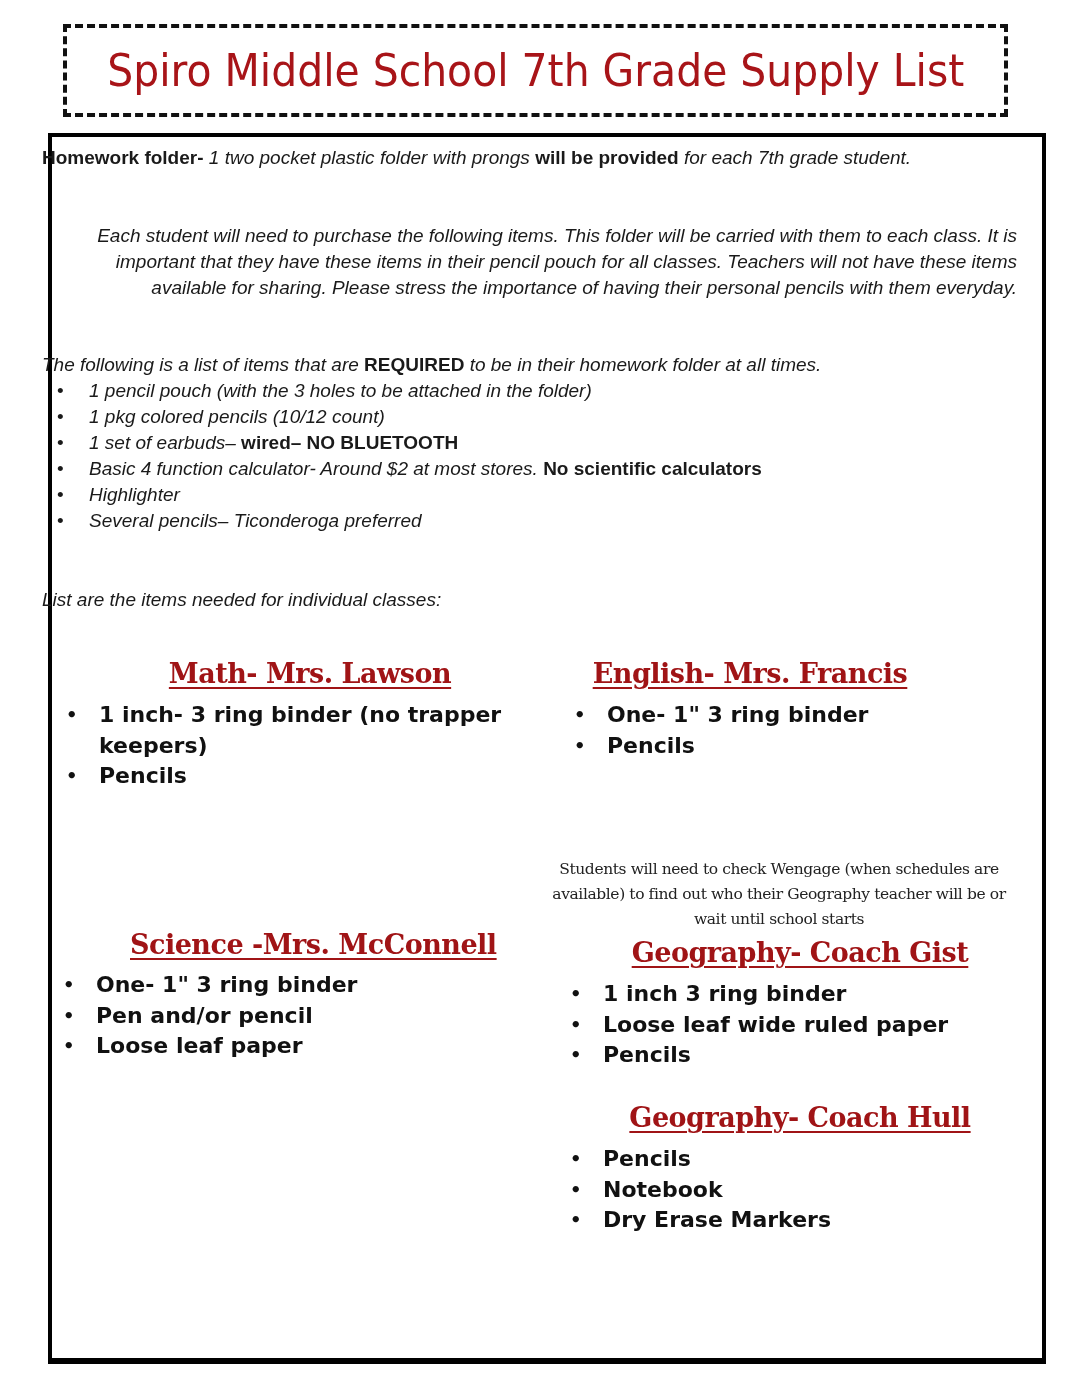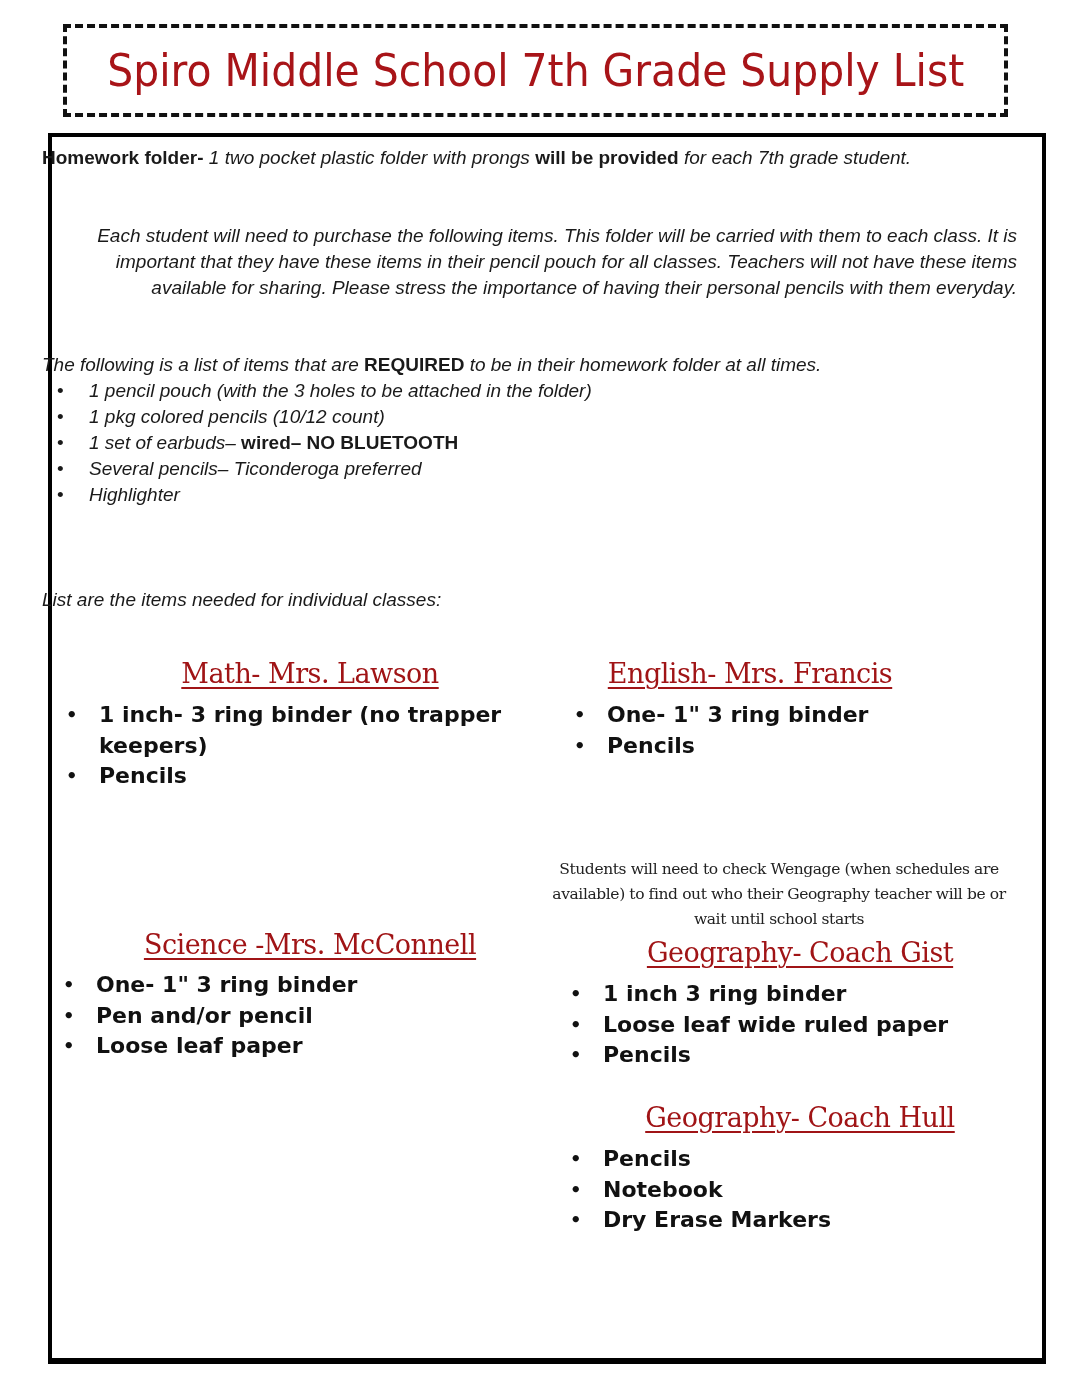--- a/index.html
+++ b/index.html
@@ -35,21 +35,21 @@
   .req-list {
     position: absolute; left: 57px; top: 378px; width: 975px; margin: 0; padding: 0; list-style: none;
     font-family: "Liberation Sans", sans-serif; font-size: 19px; line-height: 26px; font-style: italic; color: #1a1a1a;
   }
   .req-list li { position: relative; padding-left: 32px; }
   .req-list li::before { content: "•"; position: absolute; left: 0; font-style: normal; }
   .req-list .bold { font-weight: bold; font-style: normal; }
 
   .section-heading {
     position: absolute; text-align: center;
-    font-family: "DejaVu Serif", serif; font-weight: normal; font-size: 27px;
+    font-family: "DejaVu Serif", serif; font-weight: bold; font-size: 27px;
     color: #a01416; text-decoration: underline; text-decoration-thickness: 2px; text-underline-offset: 4px;
     white-space: nowrap; letter-spacing: -0.5px;
   }
 
   .class-list {
     position: absolute; margin: 0; padding: 0; list-style: none;
     font-family: "DejaVu Sans", sans-serif; font-weight: bold; font-size: 22px; line-height: 30.5px; color: #111;
   }
   .class-list li { position: relative; padding-left: 33px; }
   .class-list li::before { content: "•"; position: absolute; left: 0; font-size: 18px; }
@@ -76,22 +76,23 @@
 <div class="p" style="top:223px;text-align:right;">Each student will need to purchase the following items. This folder will be carried with them to each class. It is important that they have these items in their pencil pouch for all classes. Teachers will not have these items available for sharing. Please stress the importance of having their personal pencils with them everyday.</div>
 
 <div class="p" style="top:352px;">
   <span>The following is a list of items that are </span><span class="bold">REQUIRED</span><span> to be in their homework folder at all times.</span>
 </div>
 
 <ul class="req-list">
   <li><span>1 pencil pouch (with the 3 holes to be attached in the folder)</span><span class="bold"></span></li>
   <li><span>1 pkg colored pencils (10/12 count)</span><span class="bold"></span></li>
   <li><span>1 set of earbuds– </span><span class="bold">wired– NO BLUETOOTH</span></li>
+  <li><span>Basic 4 function calculator- Around $2 at most stores. </span><span class="bold">No scientific calculators</span></li>
+  <li><span>Highlighter</span><span class="bold"></span></li>
   <li><span>Several pencils– Ticonderoga preferred</span><span class="bold"></span></li>
-  <li><span>Highlighter</span><span class="bold"></span></li>
 </ul>
 
 <div class="p" style="top:587px;">List are the items needed for individual classes:</div>
 
 <div class="section-heading" style="left:150px; width:320px; top:658px;">Math- Mrs. Lawson</div>
 <ul class="class-list" style="left:66px; top:700px; width:440px;">
   <li>1 inch- 3 ring binder (no trapper keepers)</li>
   <li>Pencils</li>
 </ul>
 

